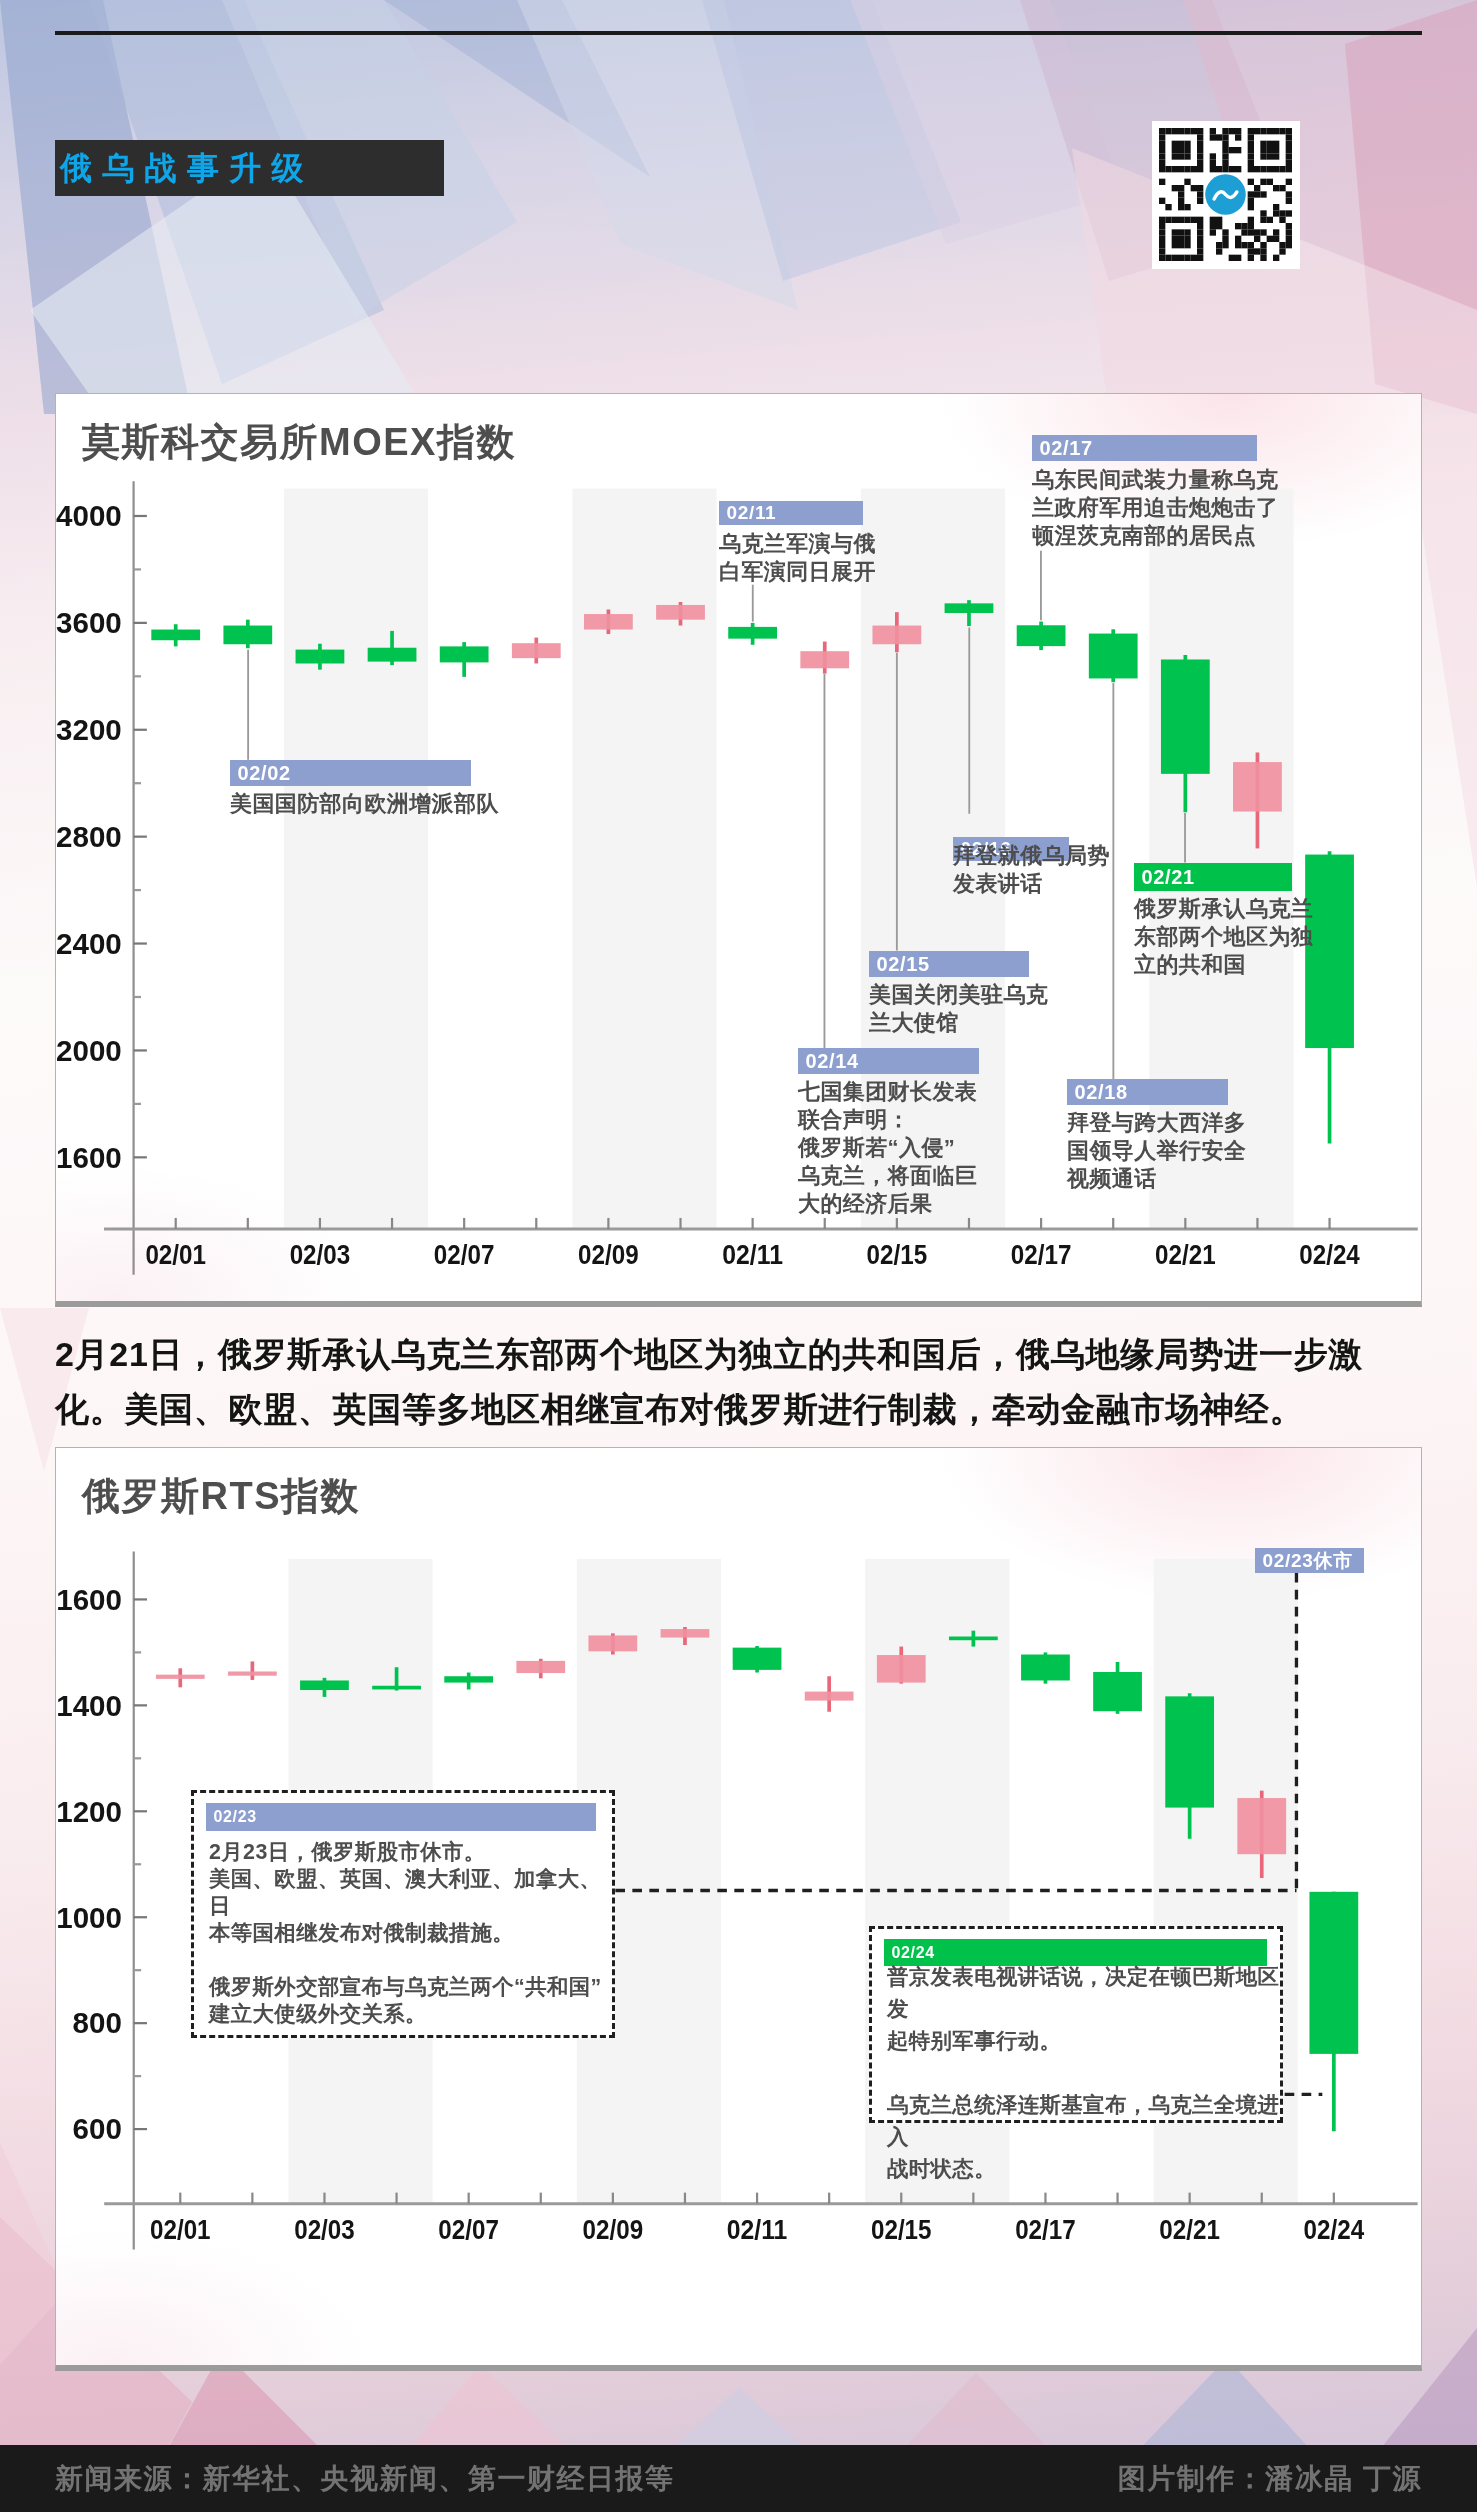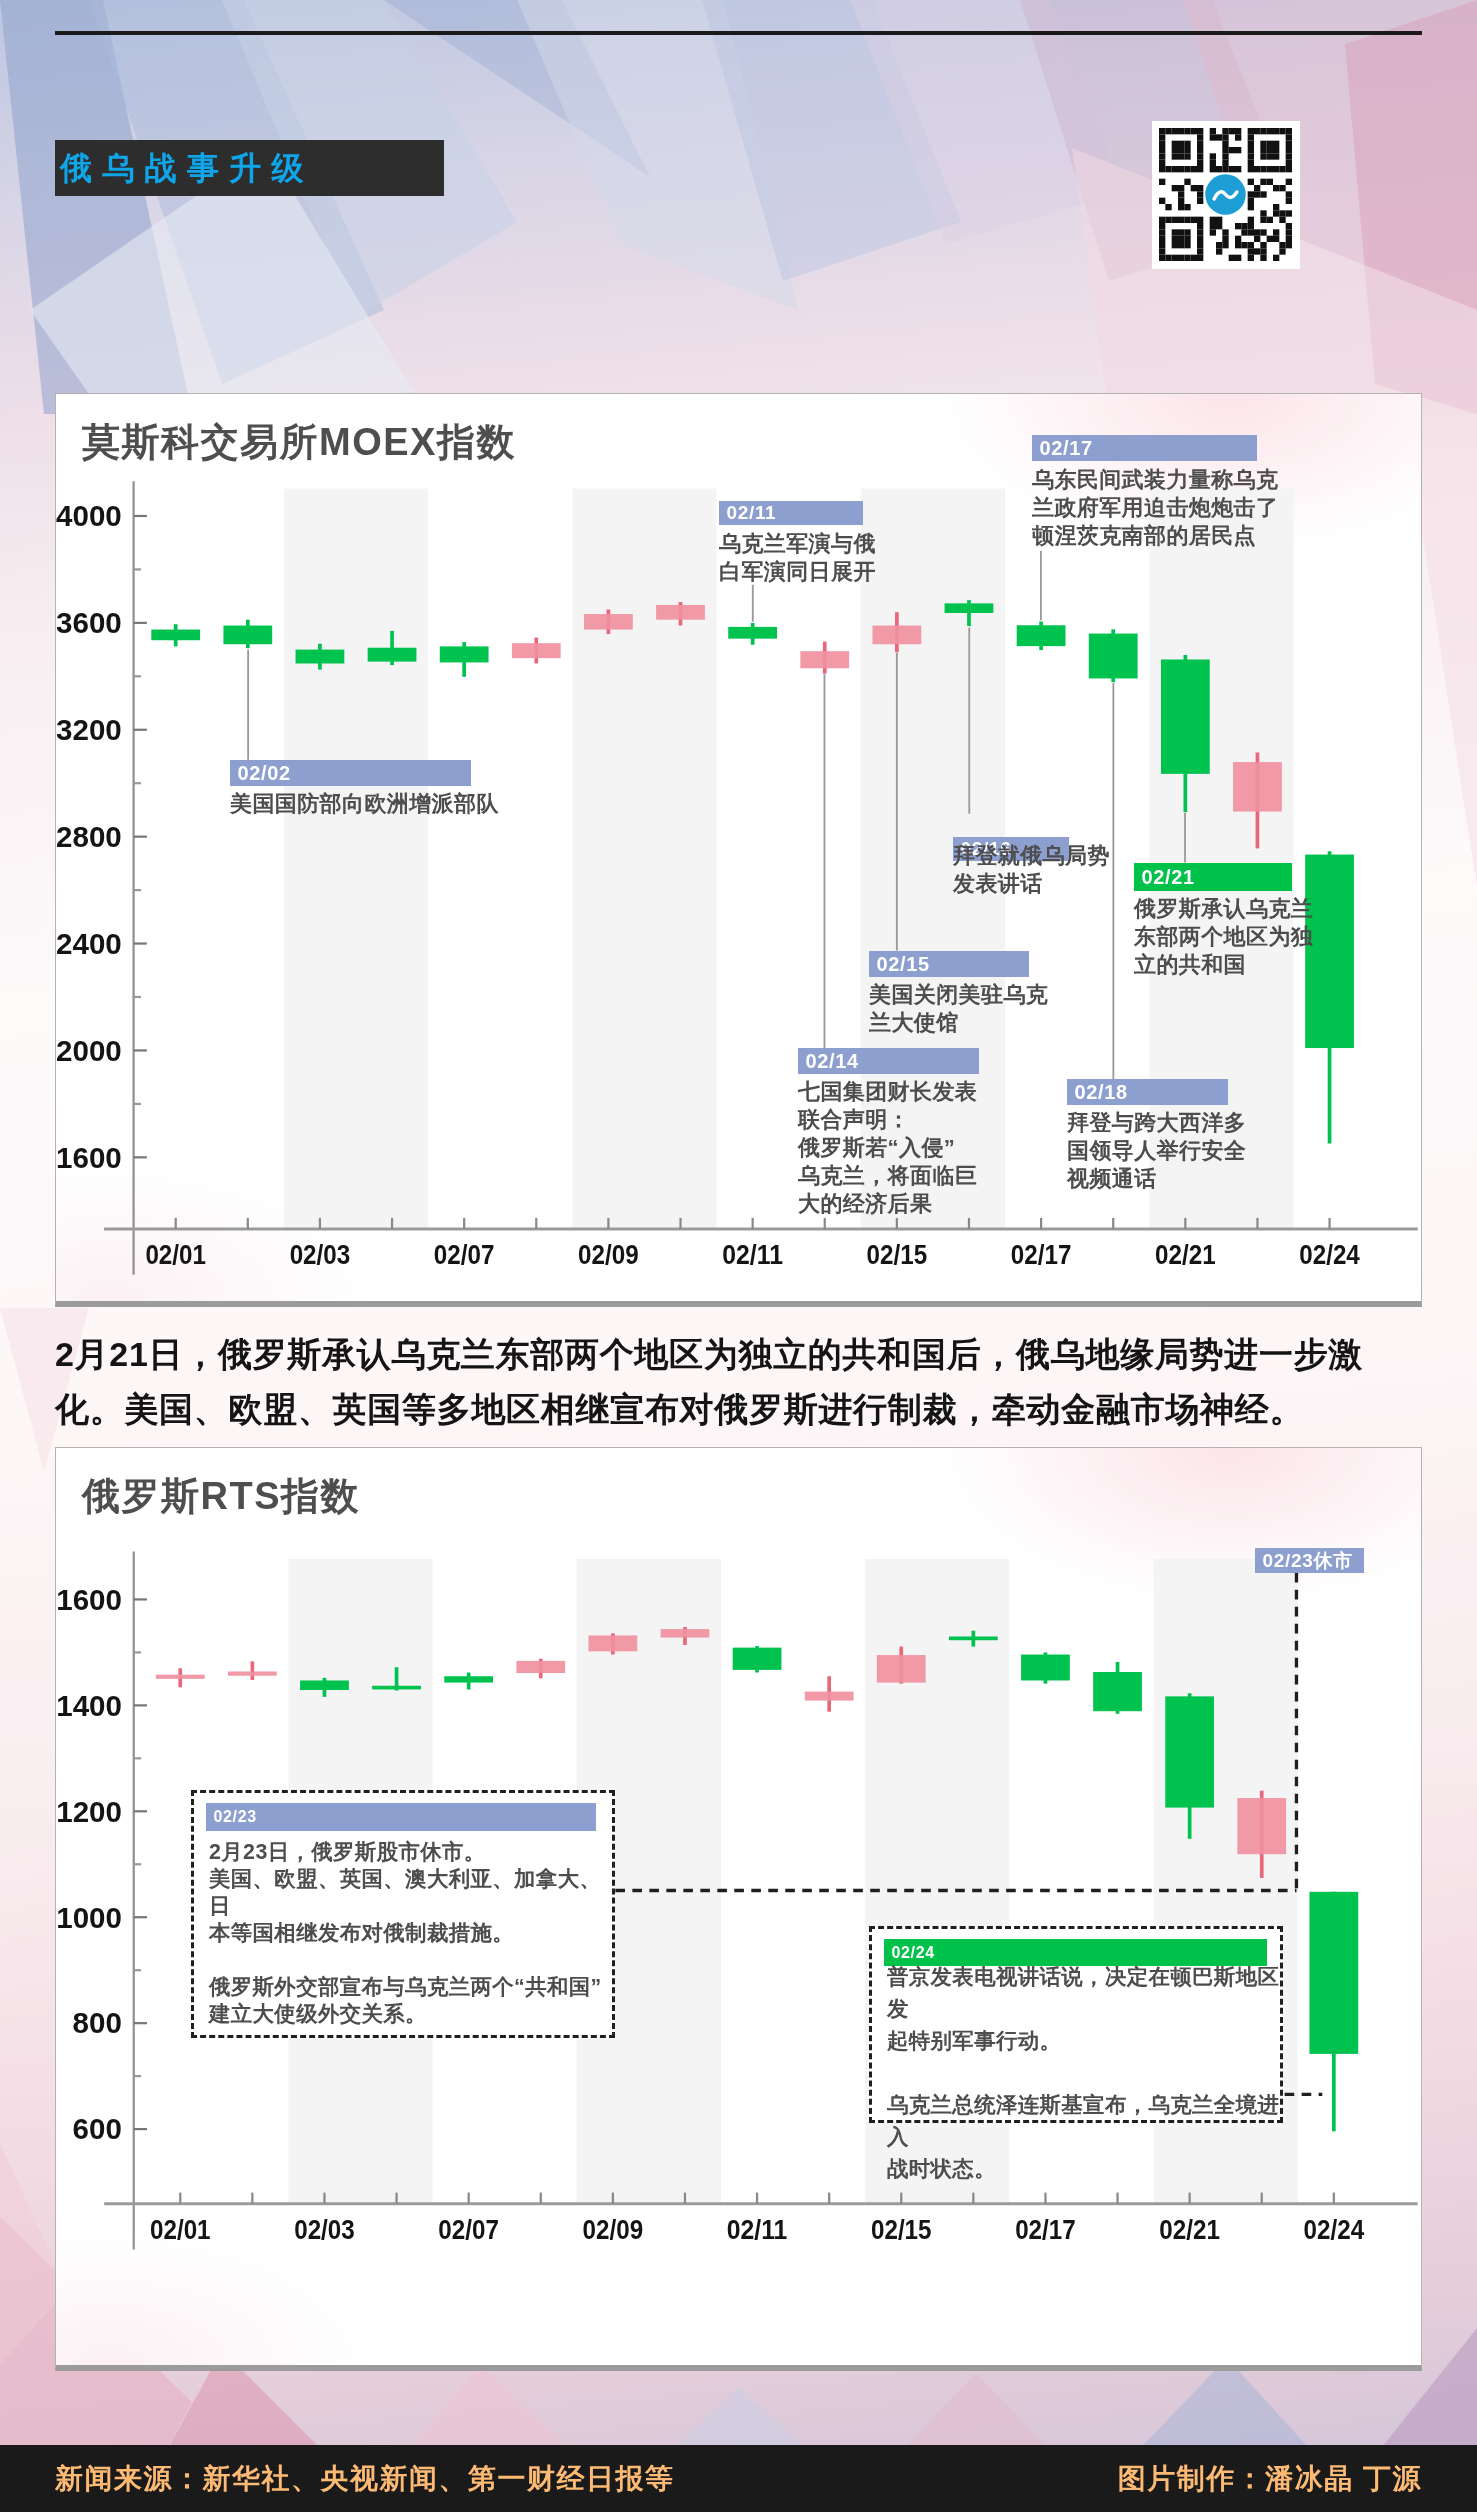--- a/index.html
+++ b/index.html
@@ -20,21 +20,21 @@
   .panel:before{content:"";position:absolute;inset:0;pointer-events:none;z-index:0;
     background:radial-gradient(414px 222px at 86% 0%,rgba(246,196,208,.45),rgba(246,196,208,0) 70%),
                radial-gradient(370px 192px at 4% 100%,rgba(244,214,223,.35),rgba(244,214,223,0) 70%);}
   .panel h2{position:absolute;left:22px;top:19px;margin:4px;font-size:38px;font-weight:bold;color:#4e4e4e;letter-spacing:1.5px;z-index:2;}
   .plot{position:absolute;inset:0;z-index:1;}
   .plot svg{position:absolute;left:0;top:0;}
   .ann-bar{position:absolute;color:#ffffff;font-weight:bold;font-size:16px;line-height:26px;padding-left:7.4px;box-sizing:border-box;letter-spacing:0.7px;z-index:4;}
   .ann-text{position:absolute;font-size:22px;line-height:28px;font-weight:bold;color:#4d4d4d;white-space:pre-line;z-index:4;letter-spacing:0.4px;}
   .dash-box{position:absolute;border:3px dashed #1f1f1f;background:rgba(255,255,255,.93);box-sizing:border-box;z-index:3;}
   .para{position:absolute;left:55px;top:1327px;width:1372px;margin:0;font-size:34px;line-height:55px;color:#141414;font-weight:600;z-index:2;letter-spacing:0.7px;}
-  footer{position:absolute;left:0;top:2445px;width:1477px;height:67px;background:#1a1a1a;color:#fdba74;z-index:4;
+  footer{position:absolute;left:0;top:2445px;width:1477px;height:67px;background:#1a1a1a;color:#737373;z-index:4;
     display:flex;align-items:center;justify-content:space-between;font-size:28px;font-weight:600;box-sizing:border-box;padding:0 55px;letter-spacing:1.5px;}
 </style>
 </head>
 <body>
 
 <div class="page">
 
   <div class="bg">
     <div style="background:#8fa3cc;opacity:.55;clip-path:polygon(0px 0px,103px 0px,192px 414px,44px 414px)"></div>
     <div style="background:#aab9da;opacity:.5;clip-path:polygon(89px 0px,244px 0px,384px 310px,222px 384px)"></div>

